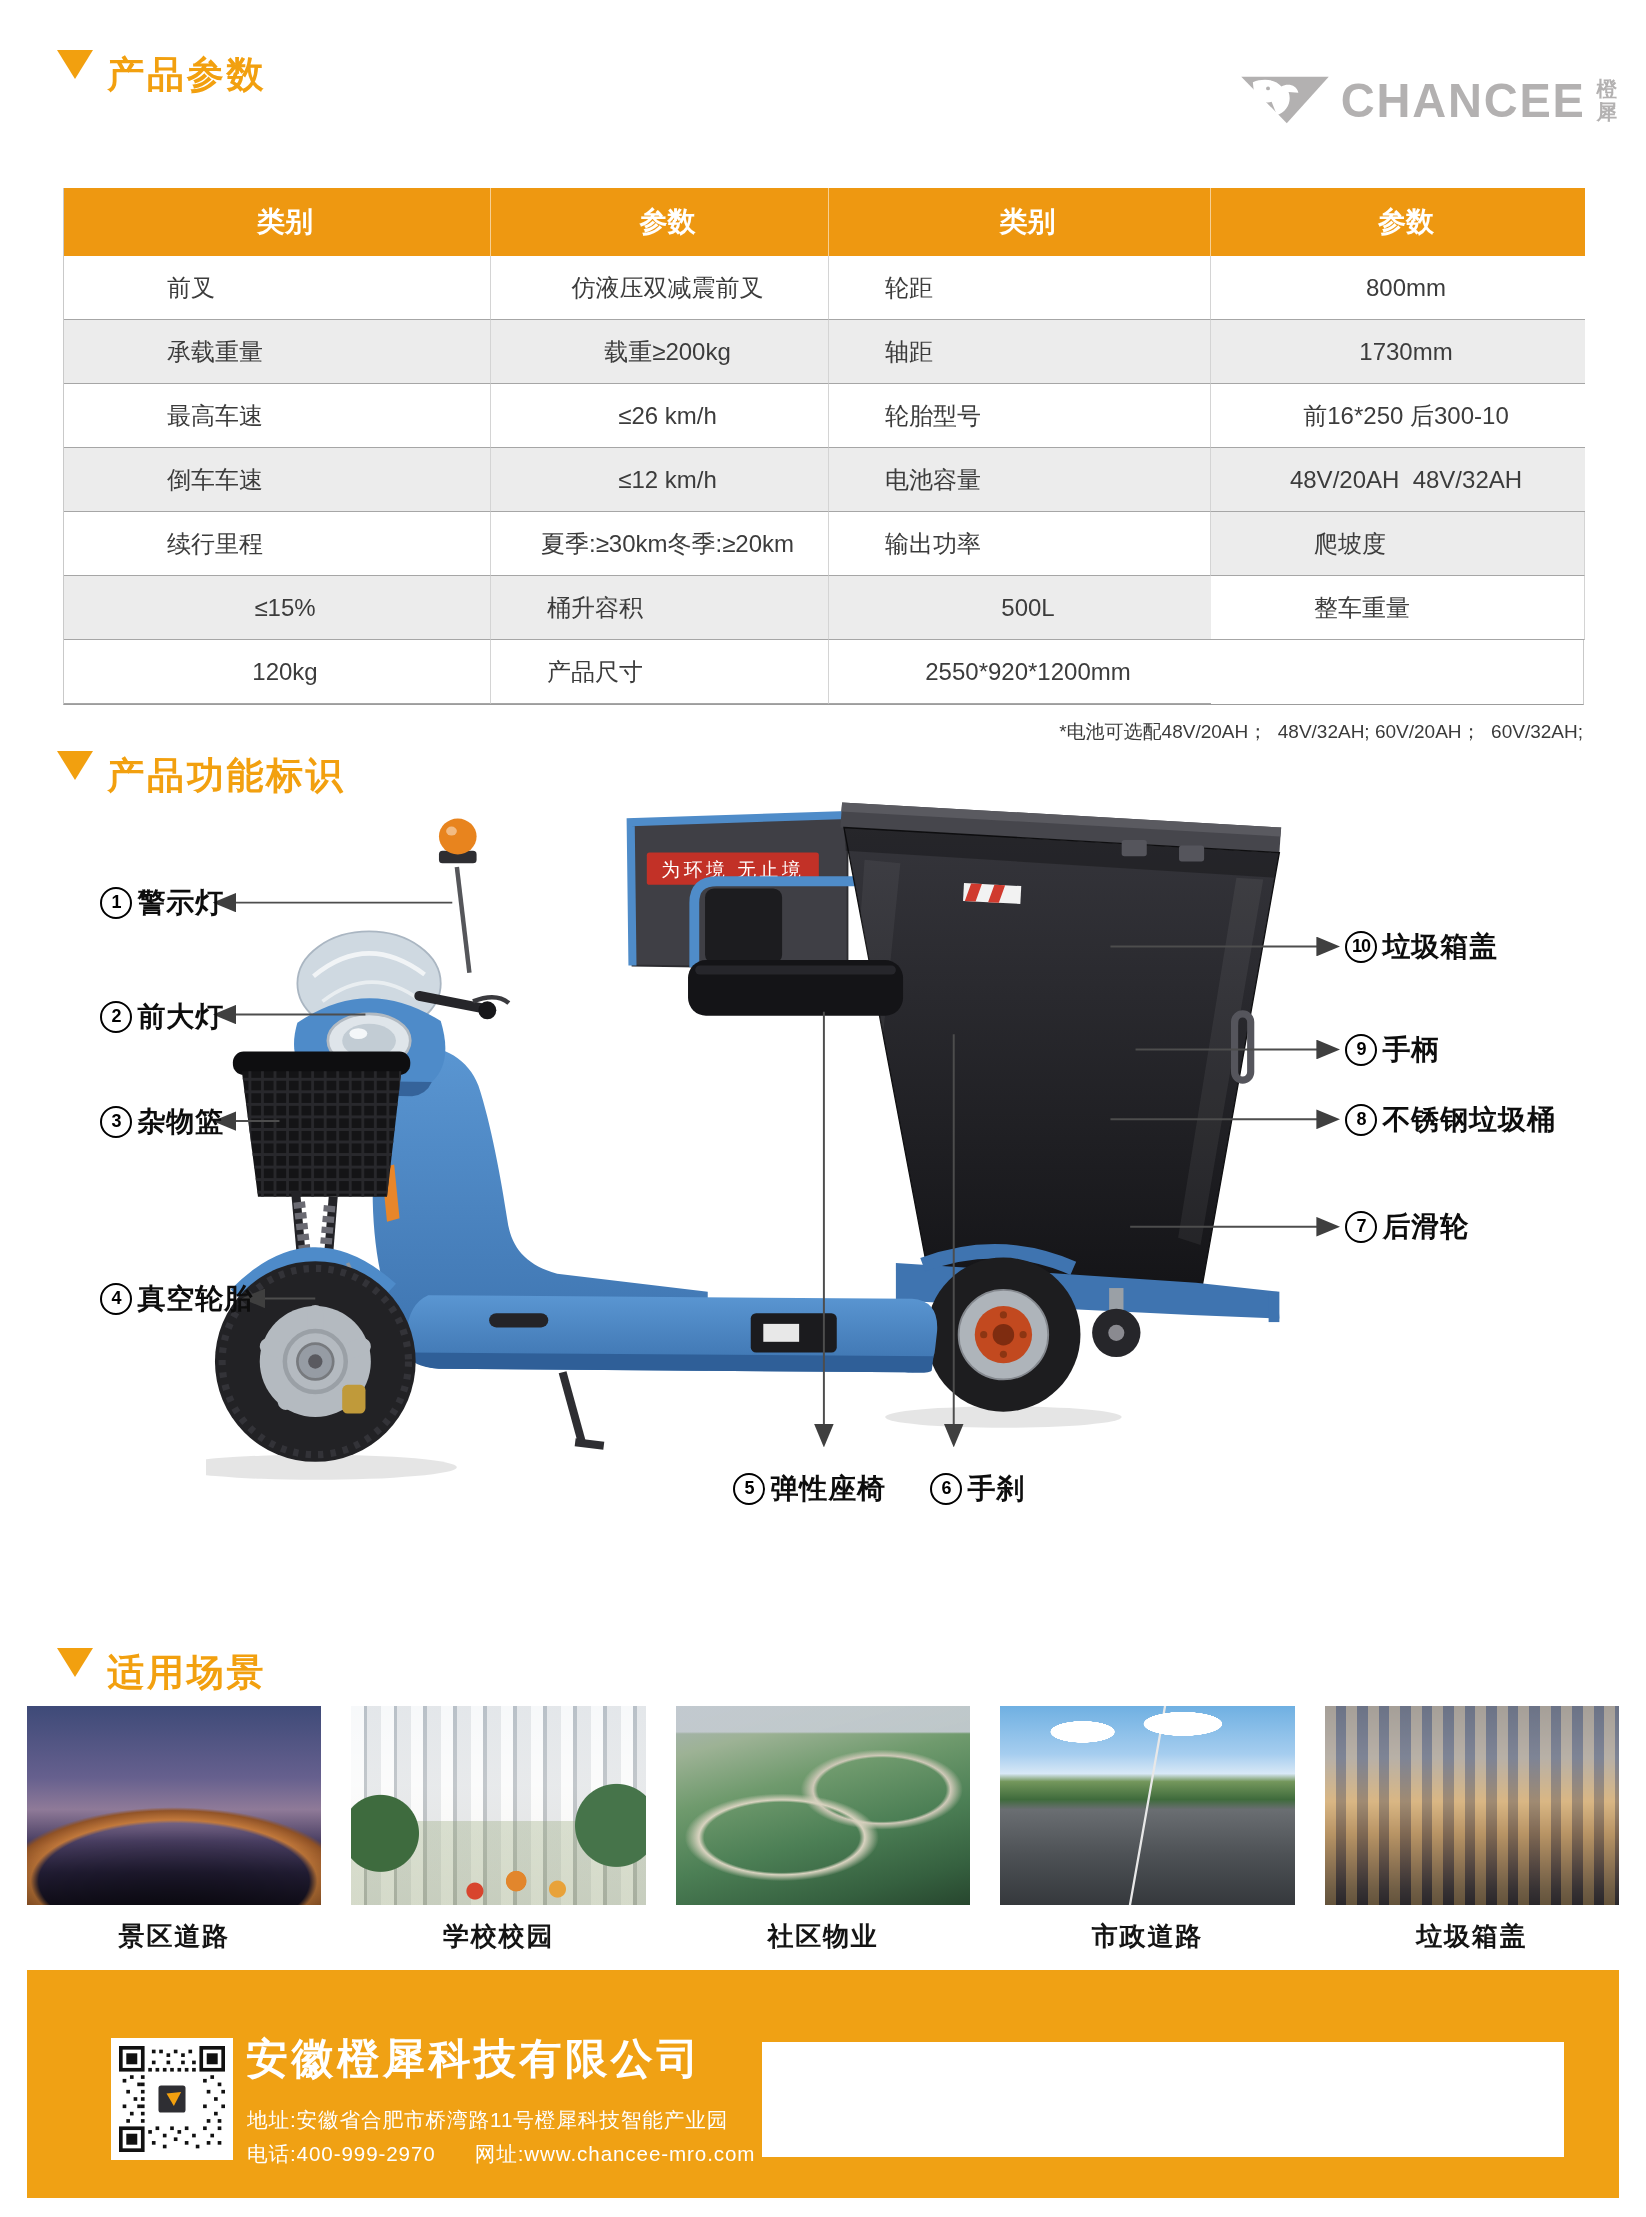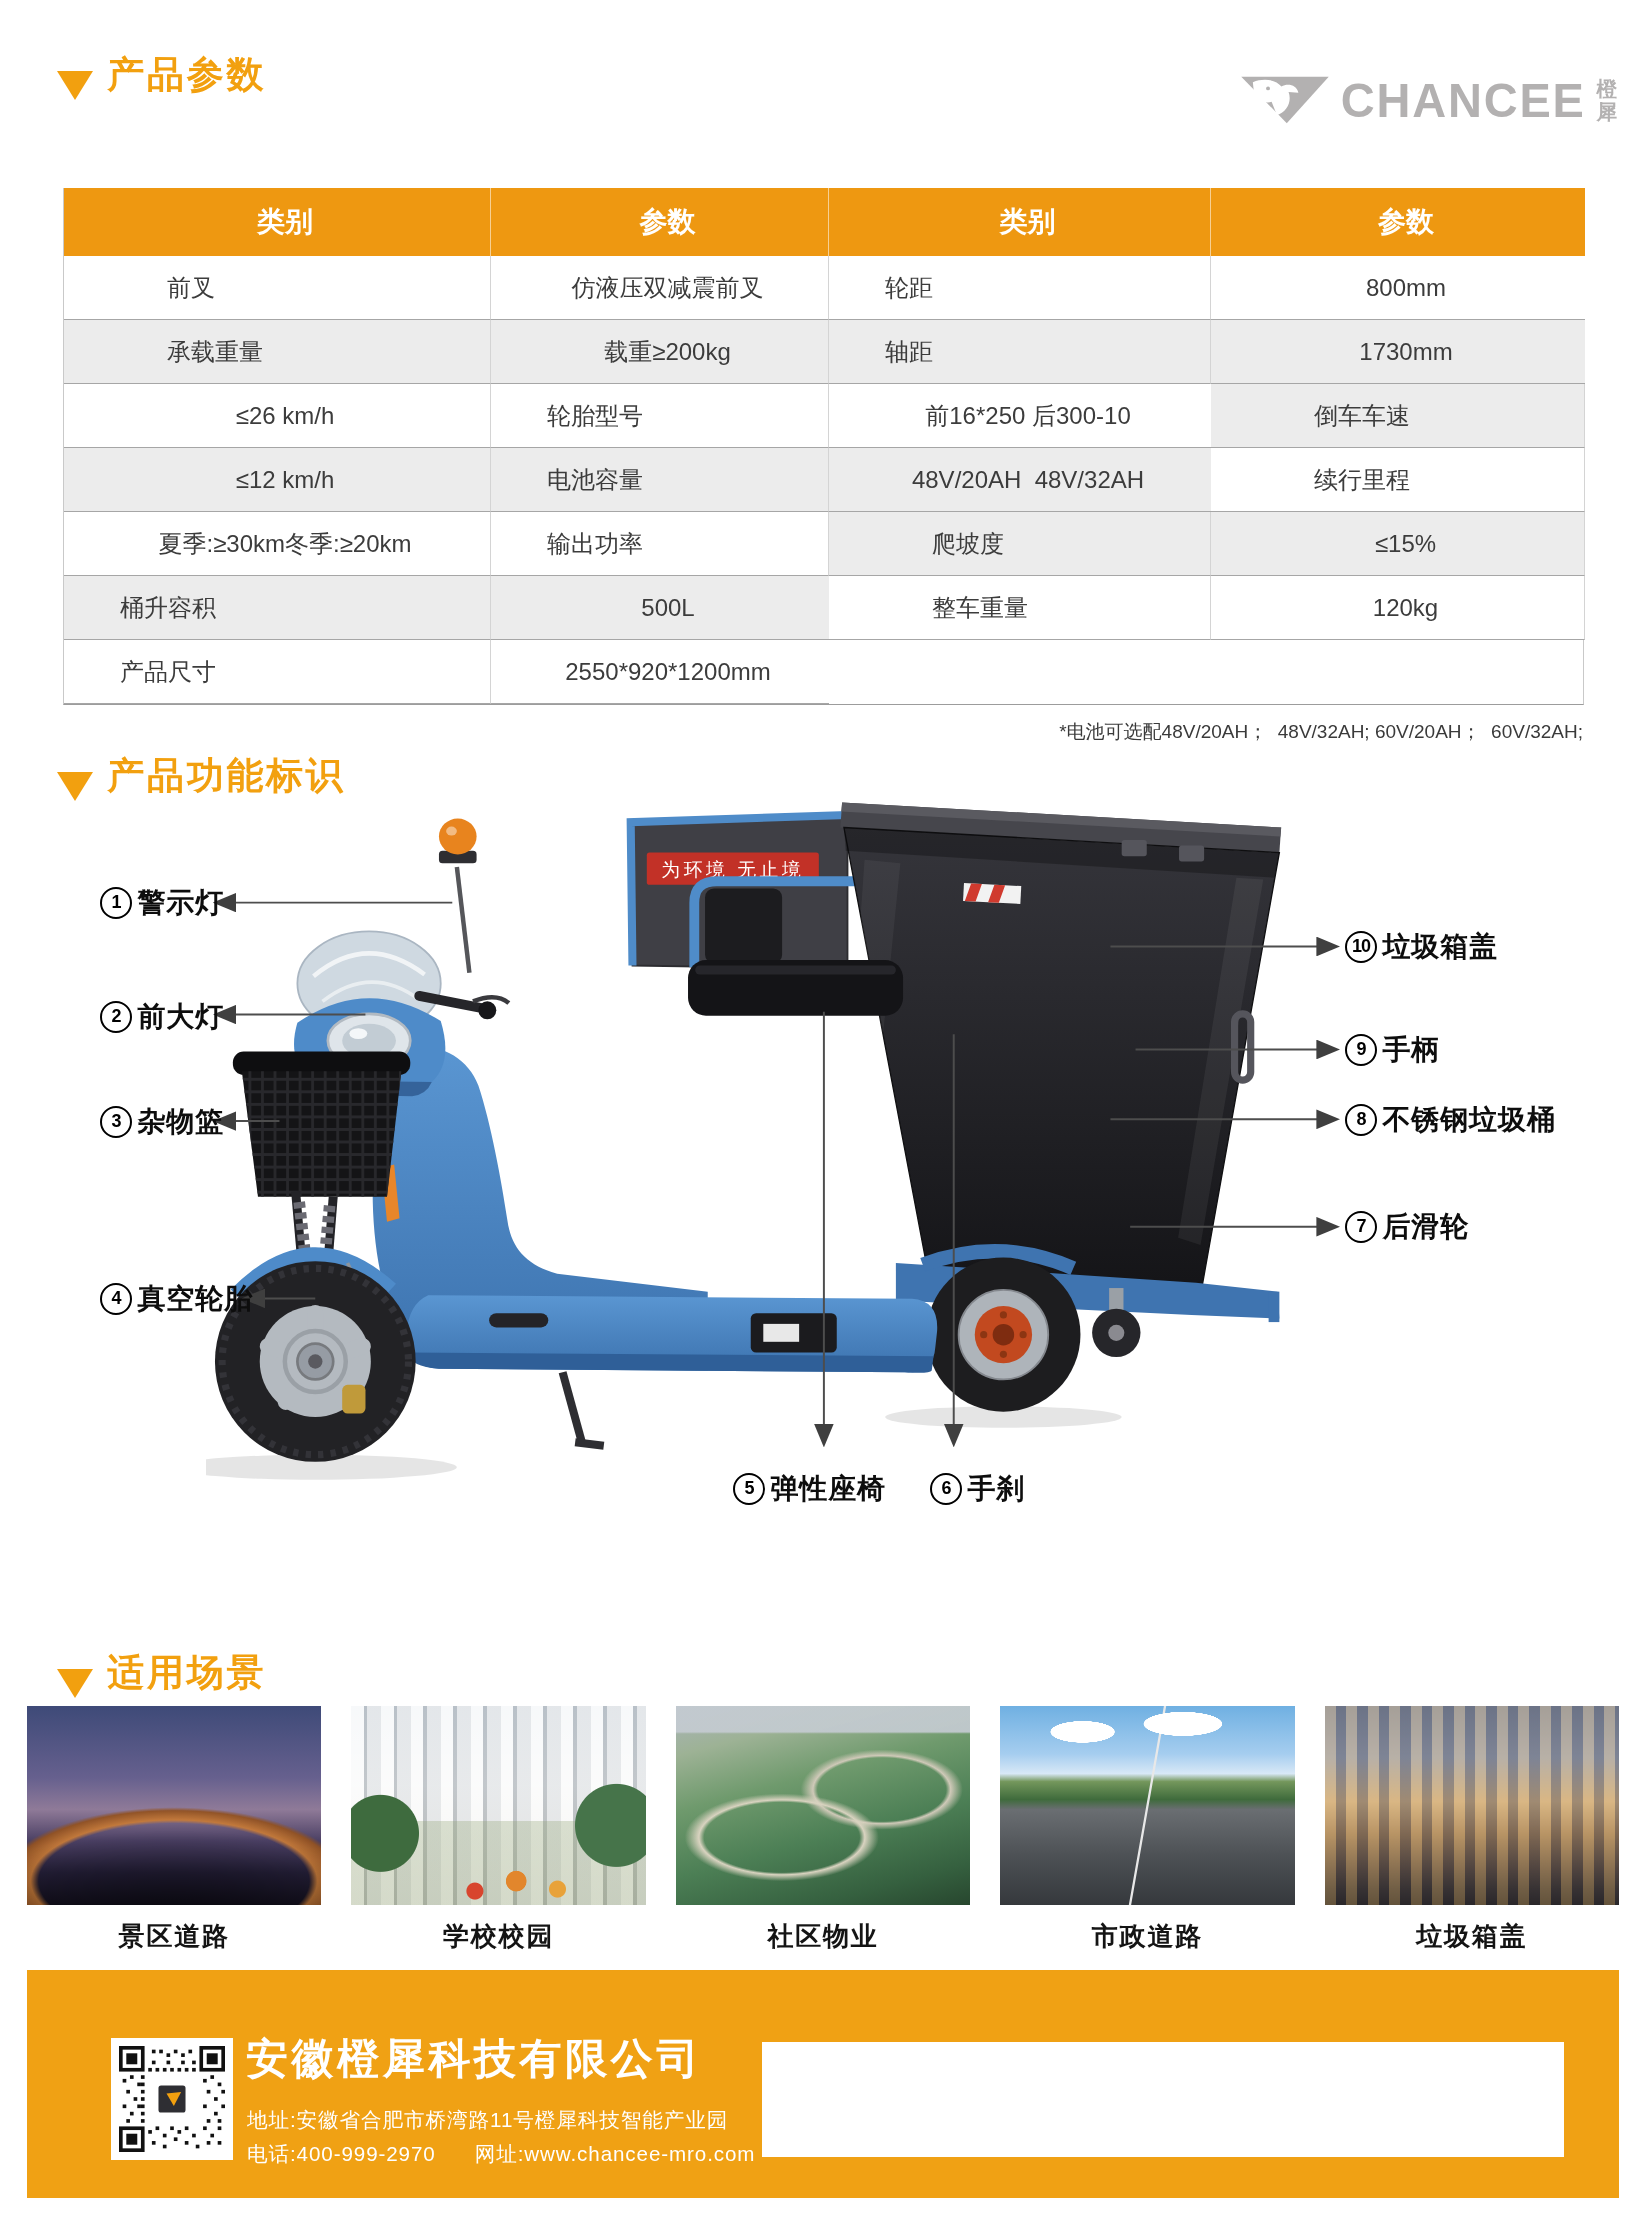--- a/index.html
+++ b/index.html
@@ -1,20 +1,20 @@
 <!DOCTYPE html>
 <html style="font-size:14.3px"><head>
 <meta charset="utf-8">
 <style>
   html,body{margin:0;padding:0;background:#ffffff;}
   .page{position:relative;width:1646px;height:2217px;background:#fff;overflow:hidden;
         font-family:"Liberation Sans","DejaVu Sans",sans-serif;}
 
   
-  .sec-head{position:absolute;display:flex;align-items:flex-end;gap:14.3px;
+  .sec-head{position:absolute;display:flex;align-items:flex-start;gap:14.3px;
             color:#F2A00F;font-size:37px;font-weight:800;letter-spacing:2.7px;}
   .sec-head .tri{width:0;height:0;border-left:18px solid transparent;
                  border-right:18px solid transparent;border-top:29.6px solid #F2A00F;}
 
   
   .brand{position:absolute;left:1240px;top:72px;display:flex;align-items:center;gap:10.7px;}
   .brand-name{font-size:47px;font-weight:800;color:#b3b1b1;letter-spacing:1.8px;
               transform:scaleY(1.04);}
   .brand-cn{display:flex;flex-direction:column;justify-content:center;color:#b3b1b1;
             font-size:20.6px;line-height:23px;font-weight:700;}
@@ -127,20 +127,21 @@
     <div class="td odd c1">前叉</div>
     <div class="td odd c2">仿液压双减震前叉</div>
     <div class="td odd c3">轮距</div>
     <div class="td odd c4 last">800mm</div>
 
     <div class="td even c1">承载重量</div>
     <div class="td even c2">载重≥200kg</div>
     <div class="td even c3">轴距</div>
     <div class="td even c4 last">1730mm</div>
 
+    <div class="td odd c1">最高车速</div>
     <div class="td odd c2">≤26 km/h</div>
     <div class="td odd c3">轮胎型号</div>
     <div class="td odd c4 last">前16*250 后300-10</div>
 
     <div class="td even c1">倒车车速</div>
     <div class="td even c2">≤12 km/h</div>
     <div class="td even c3">电池容量</div>
     <div class="td even c4 last">48V/20AH  48V/32AH</div>
 
     <div class="td odd c1">续行里程</div>

